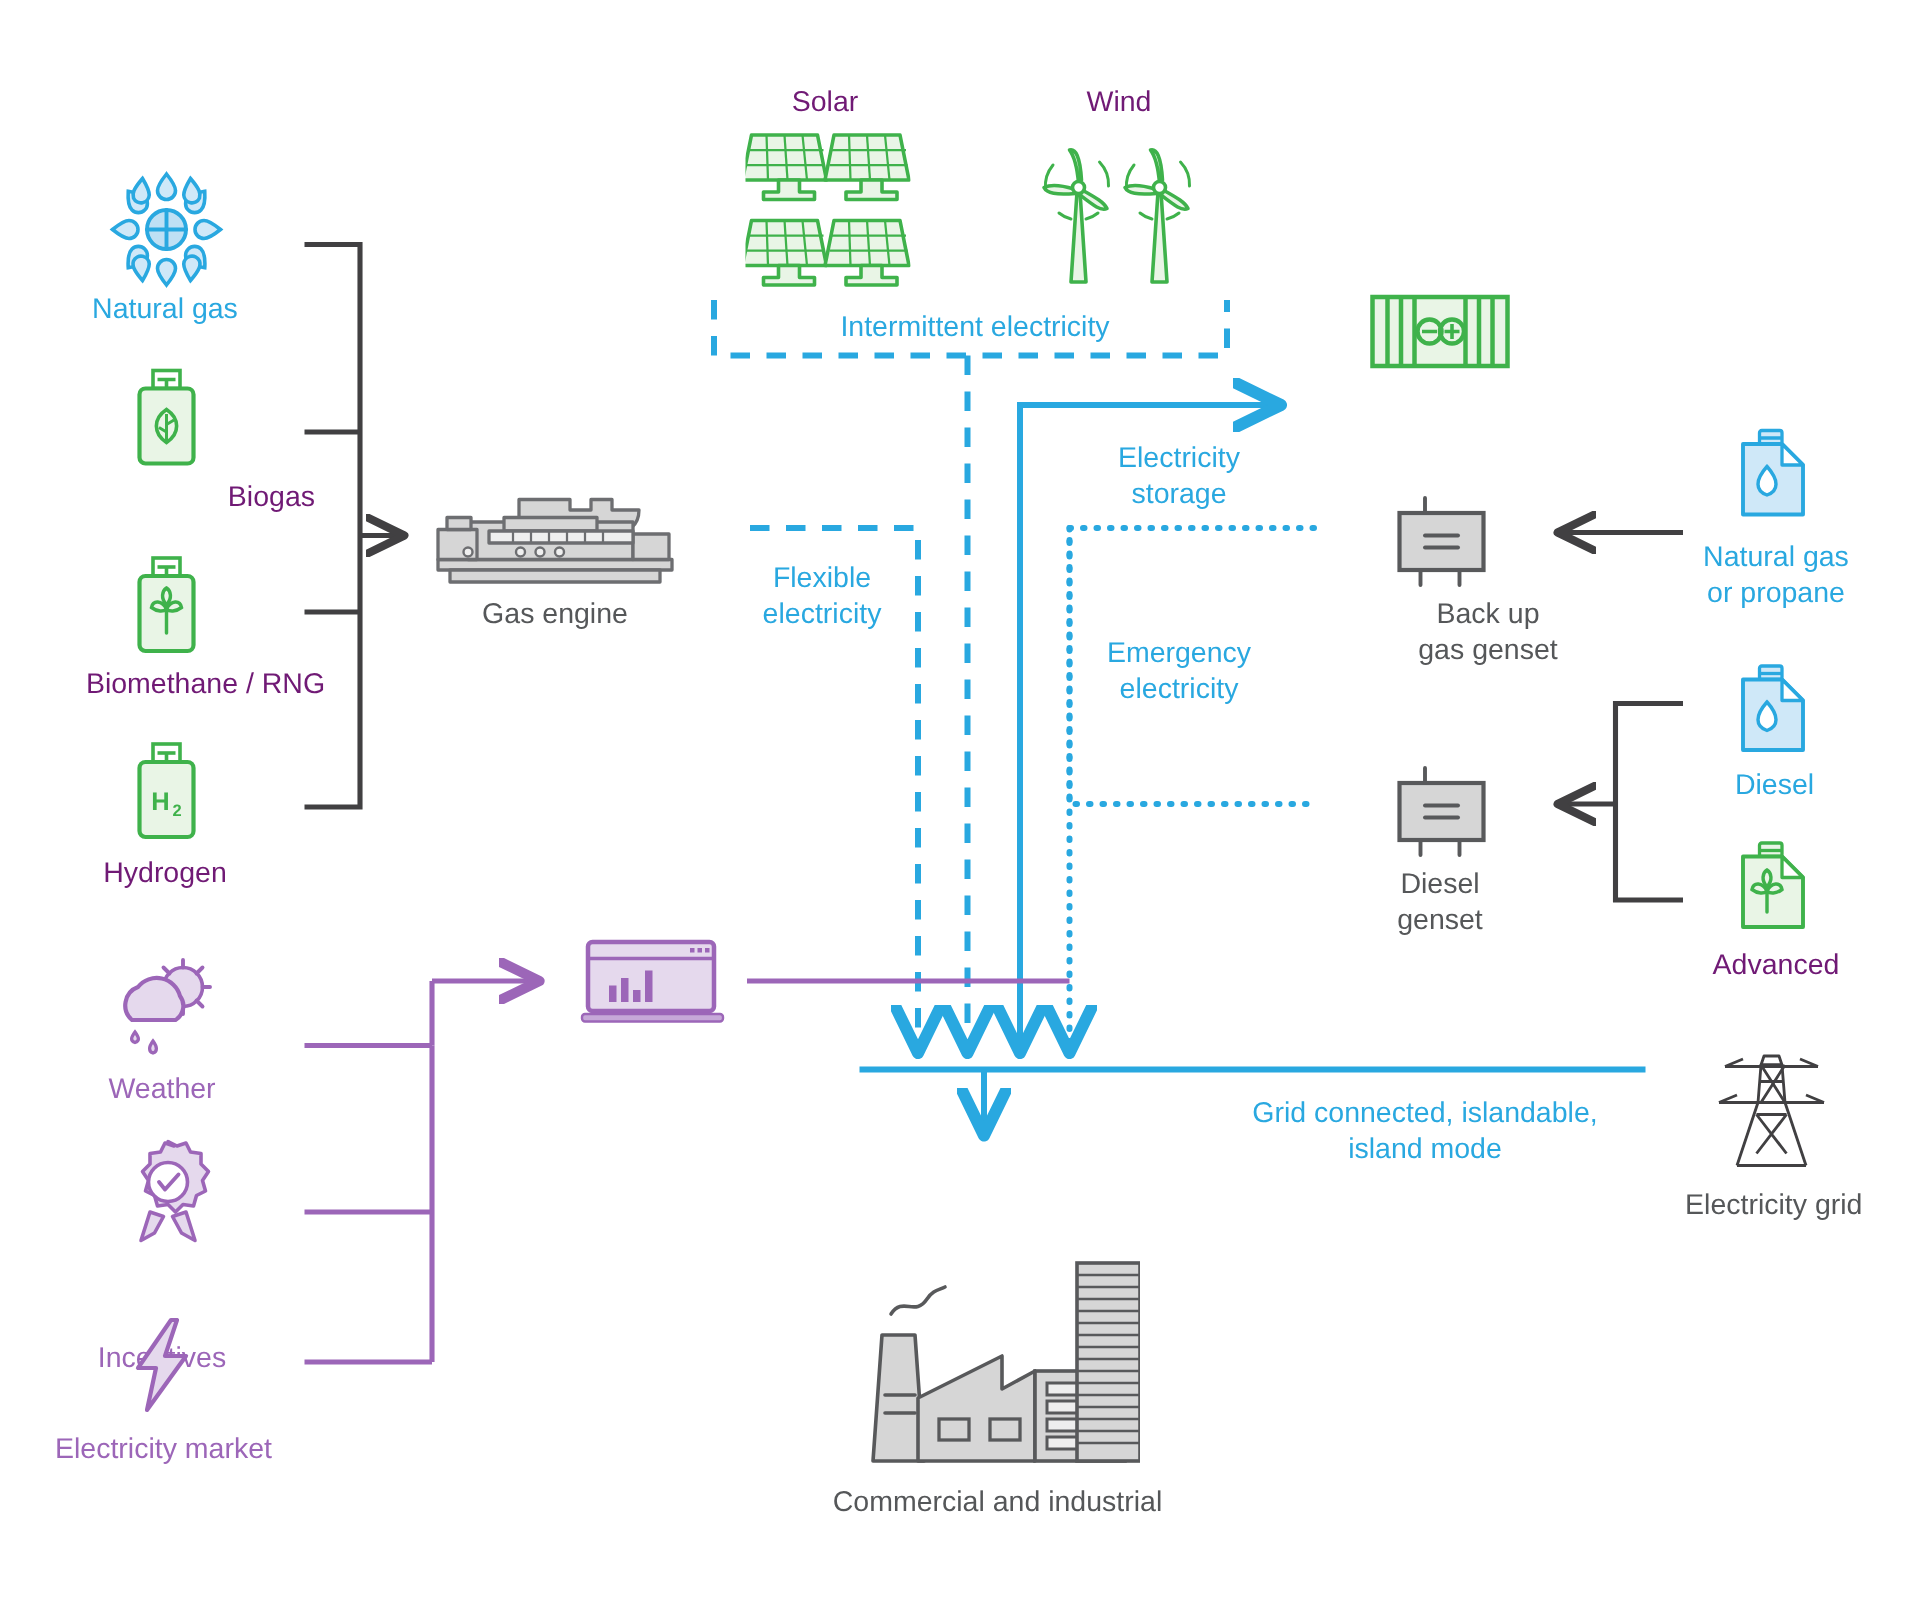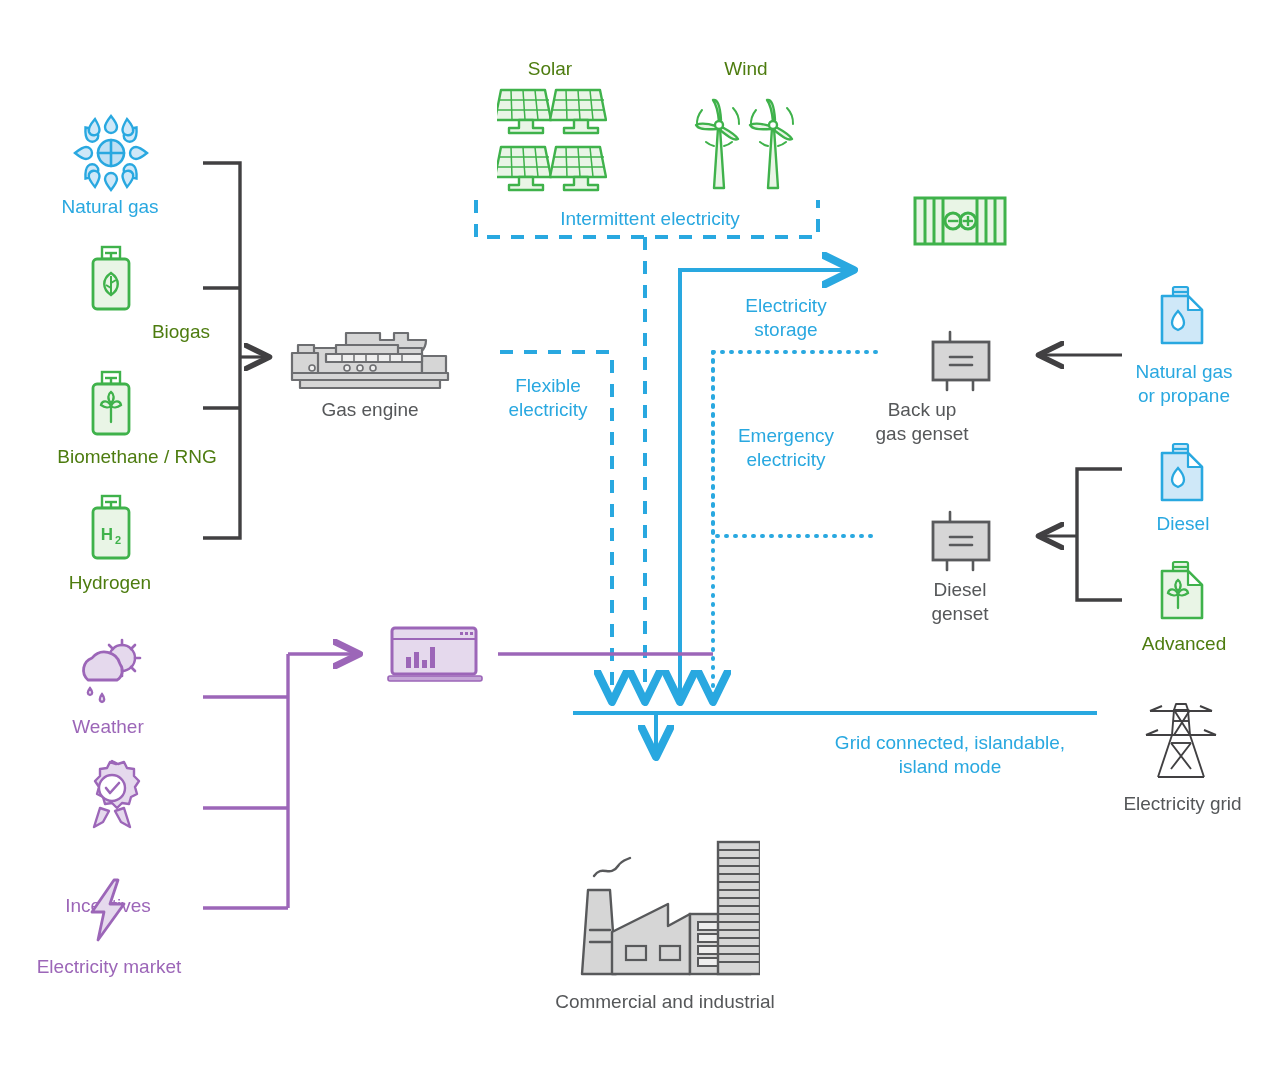--- a/index.html
+++ b/index.html
@@ -2,21 +2,21 @@
 <html><head>
 <meta charset="utf-8">
 <title>Energy System Diagram</title>
 <style>
   html,body{margin:0;padding:0;background:#ffffff;}
   body{width:1280px;height:1074px;font-family:"Liberation Sans",sans-serif;}
   #stage{position:relative;width:1280px;height:1074px;overflow:hidden;background:#fff;}
   svg#wires{position:absolute;left:0;top:0;width:1280px;height:1074px;}
   .lbl{position:absolute;text-align:center;line-height:1.28;font-size:19px;white-space:pre-line;}
   .lbl.blue{color:#29a8e0;}
-  .lbl.green{color:#4d7c0f;}
+  .lbl.green{color:#701a75;}
   .lbl.grey{color:#555759;}
   .lbl.purple{color:#9c66b8;}
   .ico{position:absolute;}
 </style>
 </head>
 <body>
 
 <div id="stage">
 
   <svg id="wires" viewBox="0 0 1280 1074">
@@ -305,21 +305,21 @@
         <line x1="22" y1="50" x2="22" y2="60"></line>
         <line x1="48" y1="50" x2="48" y2="60"></line>
       </g>
       <rect x="8" y="12" width="56" height="38" fill="#d6d6d6" stroke="#58595b" stroke-width="2.8"></rect>
       <g stroke="#58595b" stroke-width="2.6" stroke-linecap="round">
         <line x1="25" y1="27" x2="47" y2="27"></line>
           <line x1="25" y1="35" x2="47" y2="35"></line>
       </g>
     </svg>
   </div>
-  <div class="lbl grey" style="left:852px;top:398px;width:140px;">Back up
+  <div class="lbl grey" style="left:922px;top:398px;width:140px;">Back up
 gas genset</div>
 
   <div class="ico" style="left:925px;top:510px;">
     <svg width="72" height="62" viewBox="0 0 72 62">
       <g stroke="#58595b" stroke-width="2.6" fill="none" stroke-linecap="round">
         <line x1="25" y1="2" x2="25" y2="12"></line>
         <line x1="22" y1="50" x2="22" y2="60"></line>
         <line x1="48" y1="50" x2="48" y2="60"></line>
       </g>
       <rect x="8" y="12" width="56" height="38" fill="#d6d6d6" stroke="#58595b" stroke-width="2.8"></rect>

